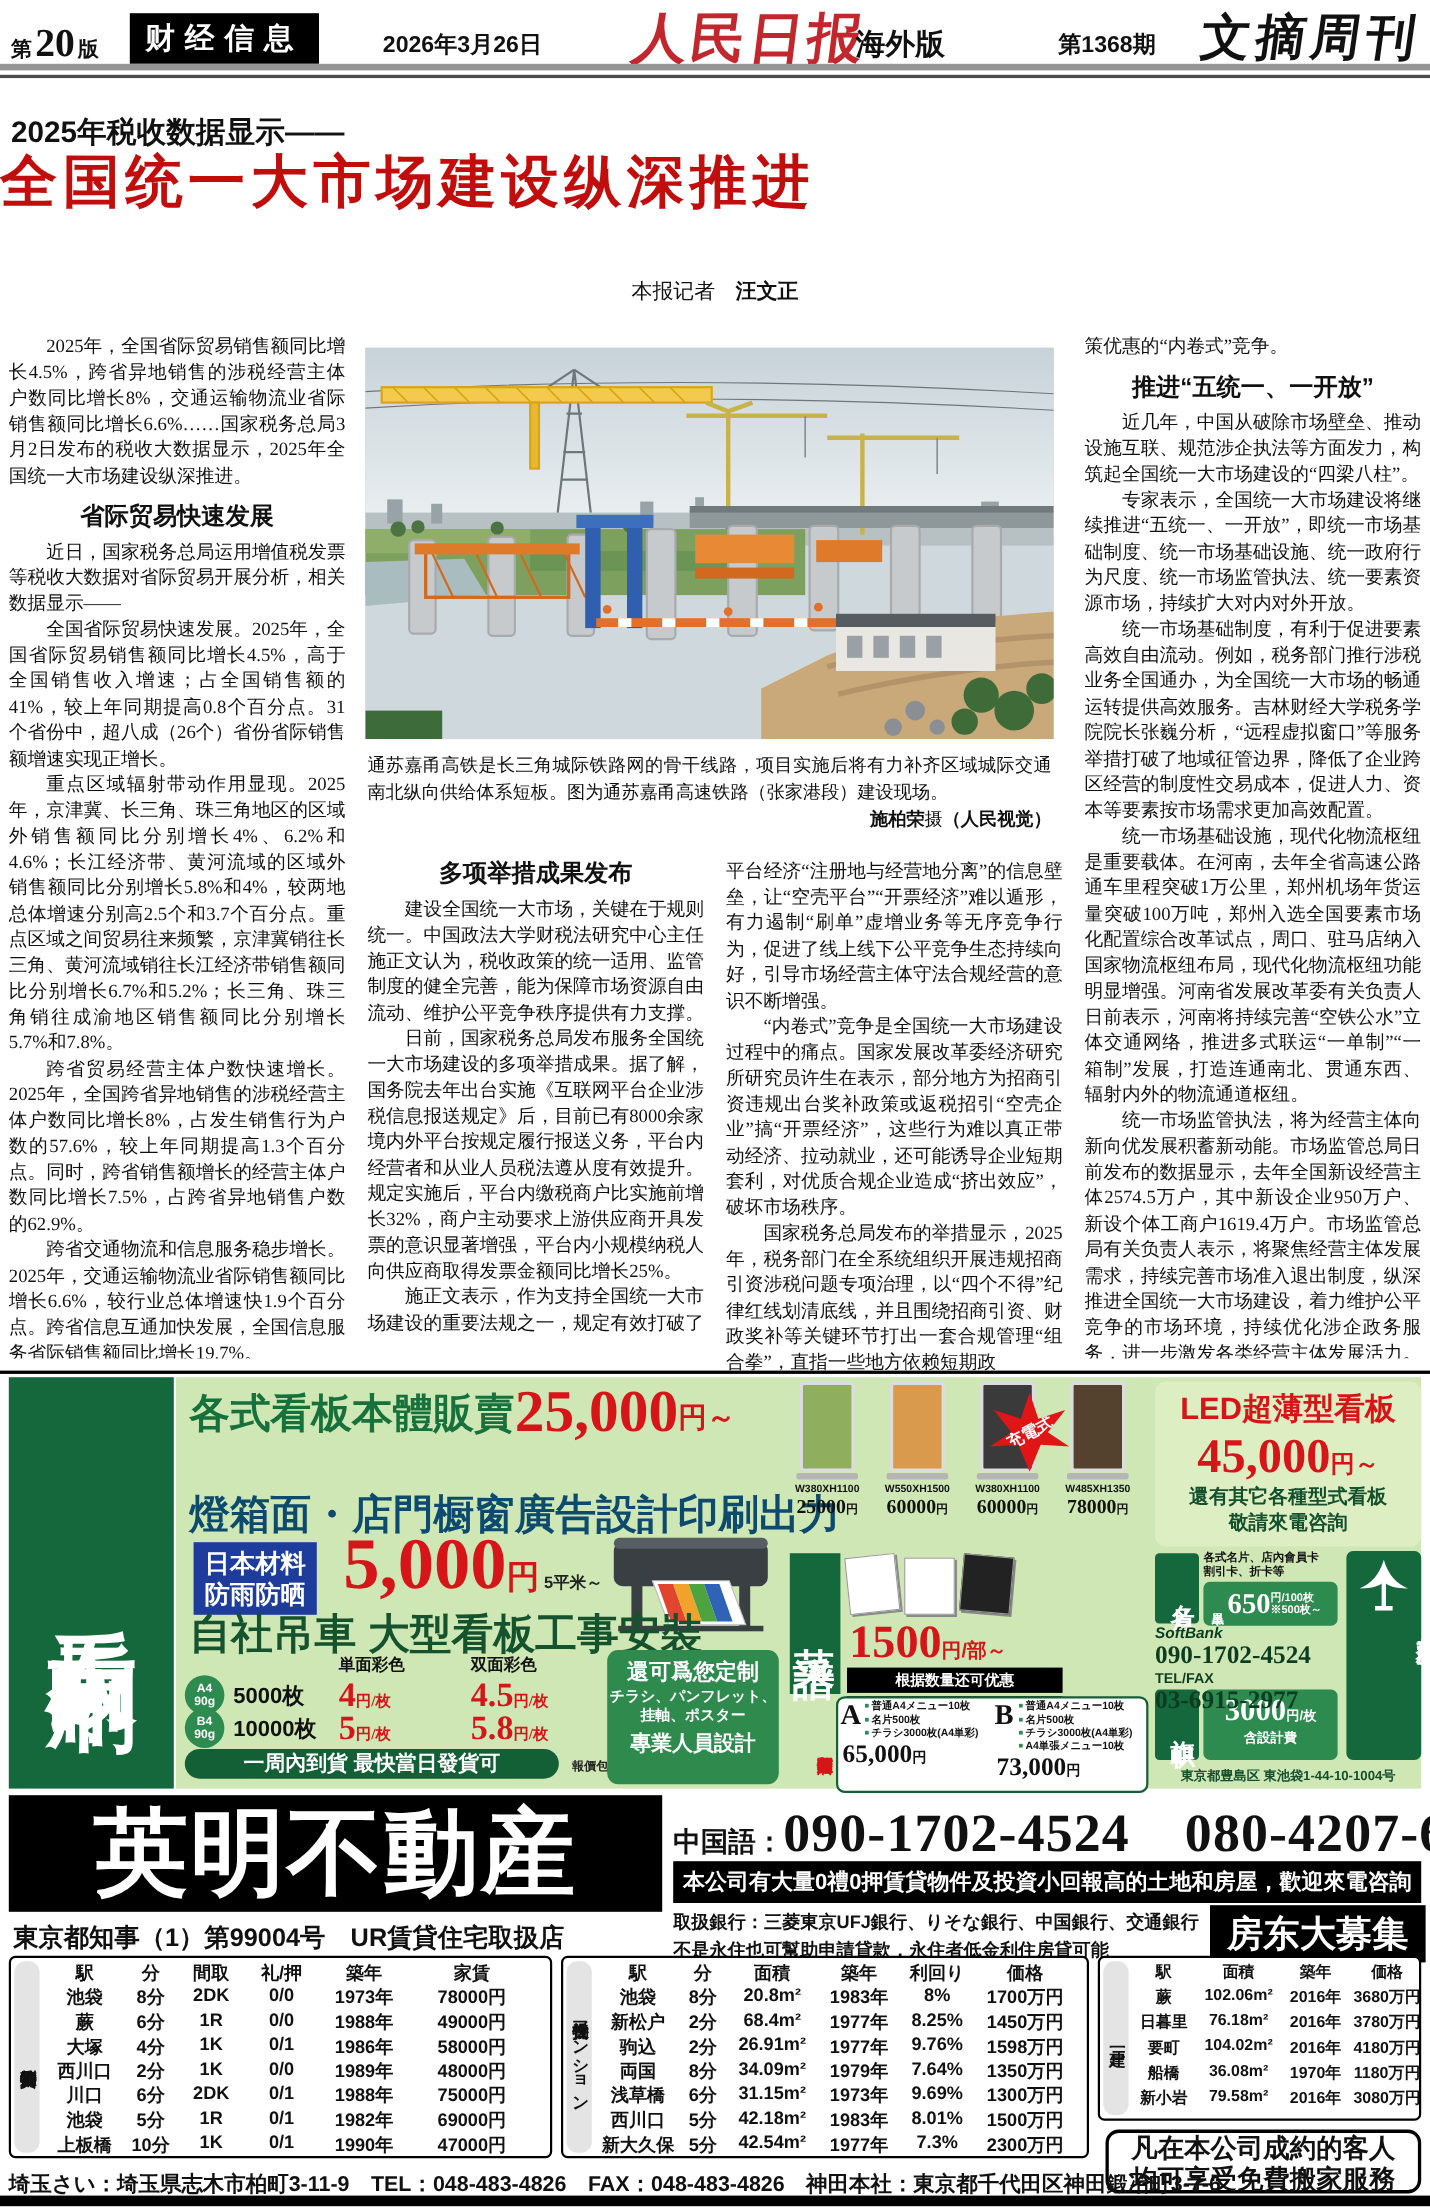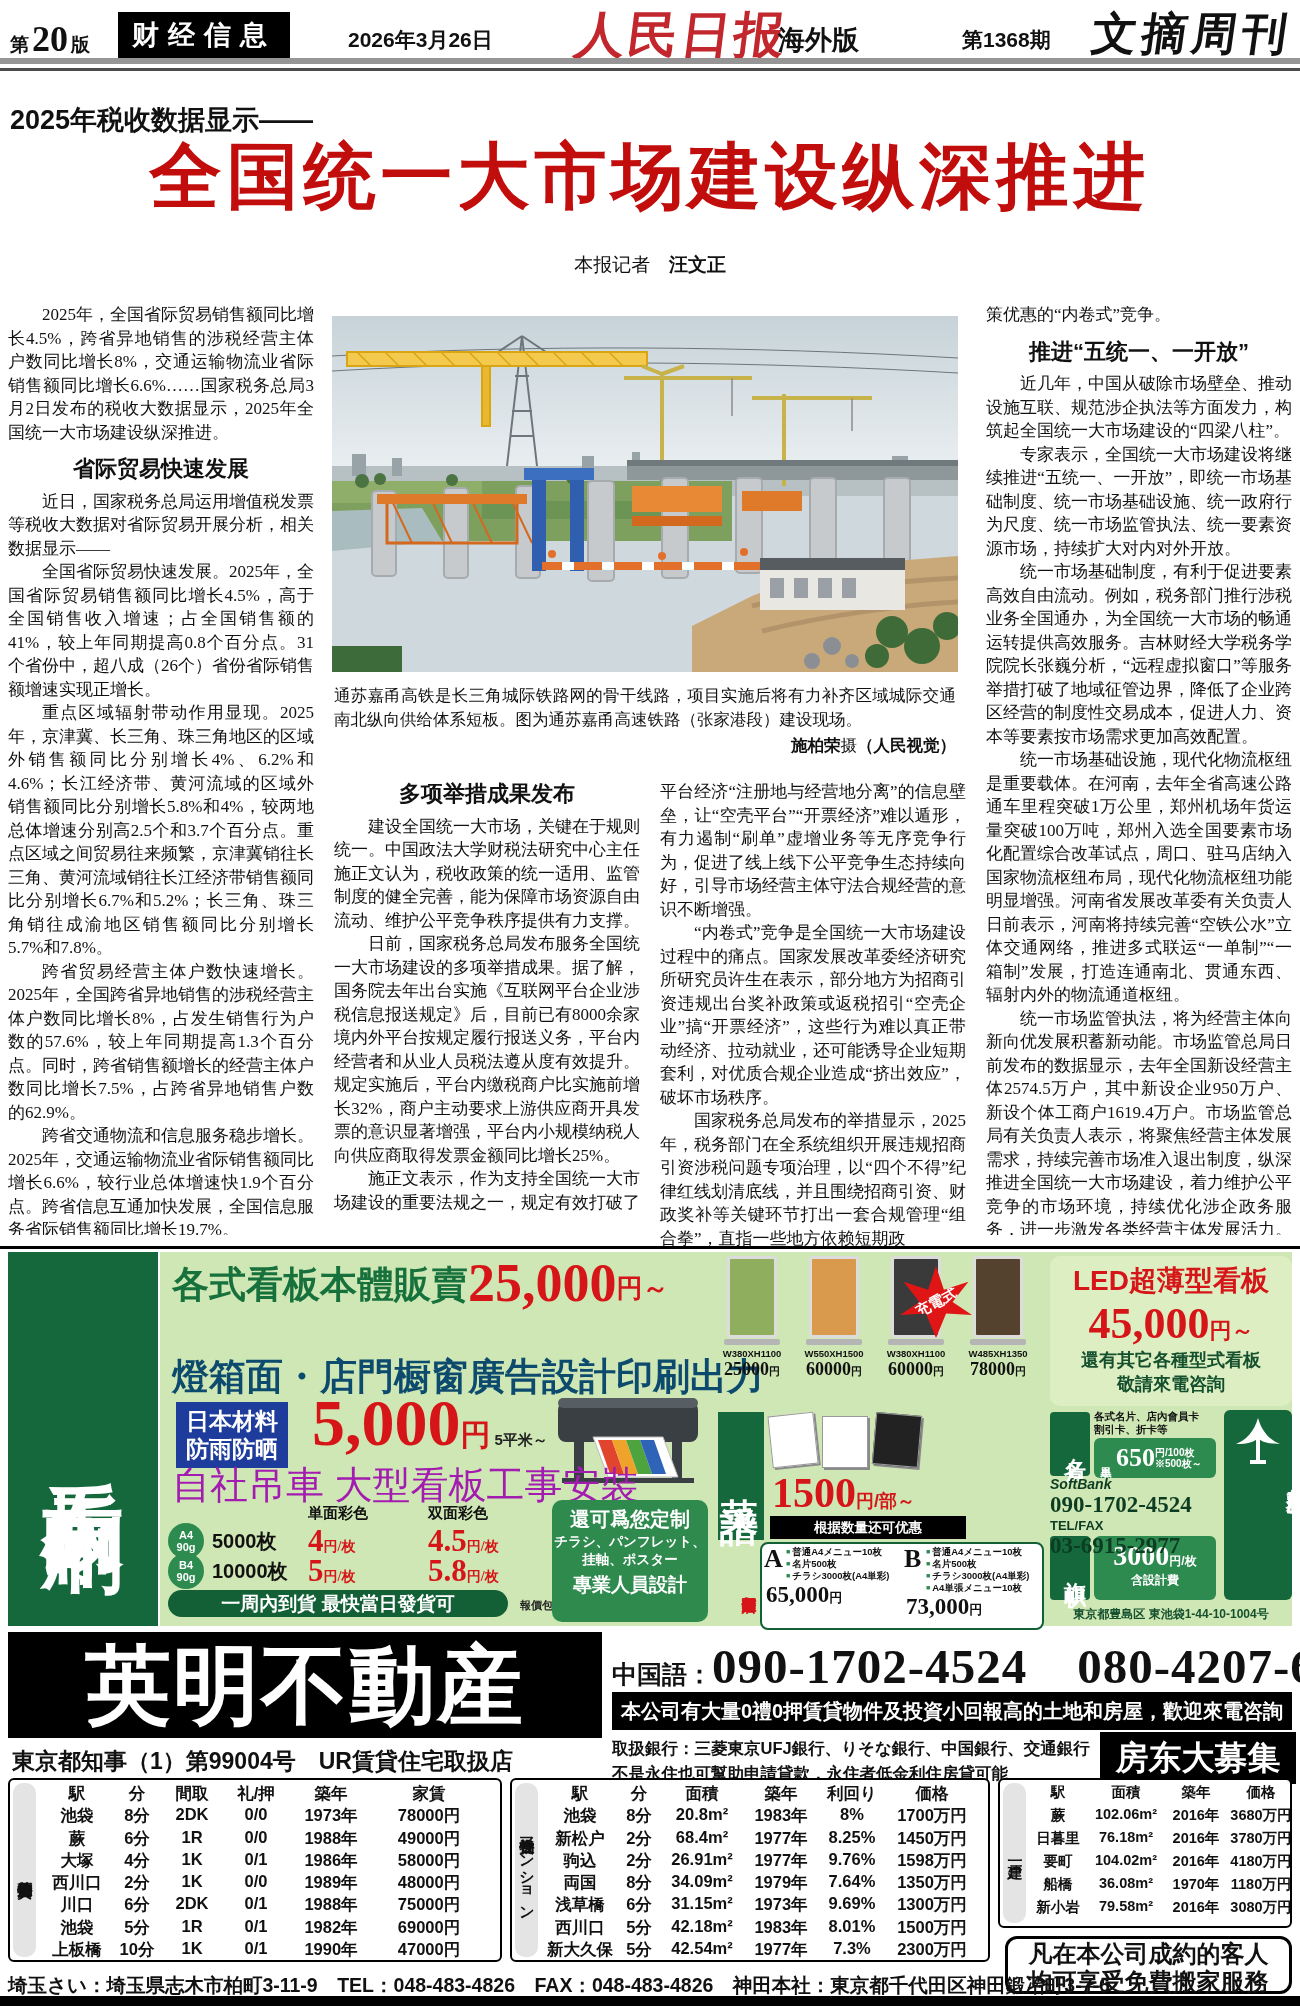--- a/index.html
+++ b/index.html
@@ -15,22 +15,22 @@
               padding:5px 14px;letter-spacing:9px;}
   .mh-date{left:348px;top:26px;font-size:21px;font-weight:bold;}
   .mh-paper{left:575px;top:2px;font-size:50px;font-weight:bold;color:#c1272d;transform:skewX(-7deg);letter-spacing:3px;}
   .mh-overseas{left:778px;top:22px;font-size:27px;font-weight:bold;}
   .mh-issue{left:962px;top:26px;font-size:21px;font-weight:bold;}
   .mh-weekly{left:1092px;top:4px;font-size:45px;font-weight:bold;transform:skewX(-8deg);letter-spacing:5px;}
   .mh-rule1{left:0;right:0;top:58px;height:6px;background:#969696;}
   .mh-rule2{left:0;right:0;top:68px;height:3px;background:#4c4c4c;}
   
   .kicker{left:10px;top:102px;font-size:27px;font-weight:bold;}
-  .headline{left:0;right:0;top:138px;text-align:center;color:#c20d0d;font-weight:bold;
-            font-size:72px;letter-spacing:5px;line-height:1.1;}
+  .headline{left:0;right:0;top:138px;text-align:left;color:#c20d0d;font-weight:bold;
+            font-size:52px;letter-spacing:5px;line-height:1.1;}
   .byline{left:0;right:0;top:252px;text-align:center;font-size:19px;}
   .byline b{margin-left:14px;font-weight:bold;}
   .col{width:306px;font-size:17px;line-height:23.5px;text-align:justify;overflow:hidden;}
   .col p{margin:0;text-indent:2em;}
   .col p.cont{text-indent:0;}
   .col h3{margin:13px 0 9px;text-align:center;font-size:22px;font-weight:bold;
           font-family:"Liberation Sans","DejaVu Sans",sans-serif;}
   .c1{left:8px;top:303px;height:932px;}
   .c2{left:334px;top:780px;height:458px;}
   .c3{left:660px;top:780px;height:466px;}
@@ -54,21 +54,21 @@
   .price-red{color:#d61518;font-weight:bold;}
   .of1{left:172px;top:6px;} .of2{left:172px;top:54px;} .of3{left:172px;top:102px;}
   .big-price{font-family:"Liberation Serif",serif;font-size:54px;line-height:1;vertical-align:-4px;}
   .big-unit{font-size:26px;}
   .mat-box{left:176px;top:152px;background:#1e3c9b;color:#fff;font-weight:bold;font-size:23px;
            line-height:28px;padding:5px 10px;text-align:center;}
   .mat-price{left:312px;top:140px;white-space:nowrap;}
   .mat-price .n{font-size:66px;font-family:"Liberation Serif",serif;line-height:1;}
   .mat-price .u{font-size:30px;} .mat-note{font-size:15px;color:#222;font-weight:bold;}
   .printer{left:548px;top:132px;}
-  .crane-line{left:172px;top:210px;color:#a21caf;font-weight:normal;font-size:38px;white-space:nowrap;}
+  .crane-line{left:172px;top:210px;color:#14532d;font-weight:bold;font-size:38px;white-space:nowrap;}
   .pt{left:168px;top:254px;width:382px;font-family:"Liberation Sans","DejaVu Sans",sans-serif;}
   .pt-head{display:grid;grid-template-columns:44px 96px 120px 120px;font-weight:bold;font-size:15px;}
   .pt-row{display:grid;grid-template-columns:44px 96px 120px 120px;align-items:center;height:30px;}
   .pt-badge{width:36px;height:36px;border-radius:50%;background:#2e8b50;color:#fff;font-size:11px;
             font-weight:bold;display:flex;flex-direction:column;align-items:center;justify-content:center;line-height:12px;}
   .pt-qty{font-size:20px;font-weight:bold;}
   .pt-price{color:#d61518;font-weight:bold;font-size:31px;font-family:"Liberation Serif",serif;}
   .pt-pu{font-size:14px;}
   .pill{left:168px;top:340px;width:340px;height:27px;background:#135f36;border-radius:14px;color:#fff;
         font-weight:bold;font-size:19px;text-align:center;line-height:27px;}

